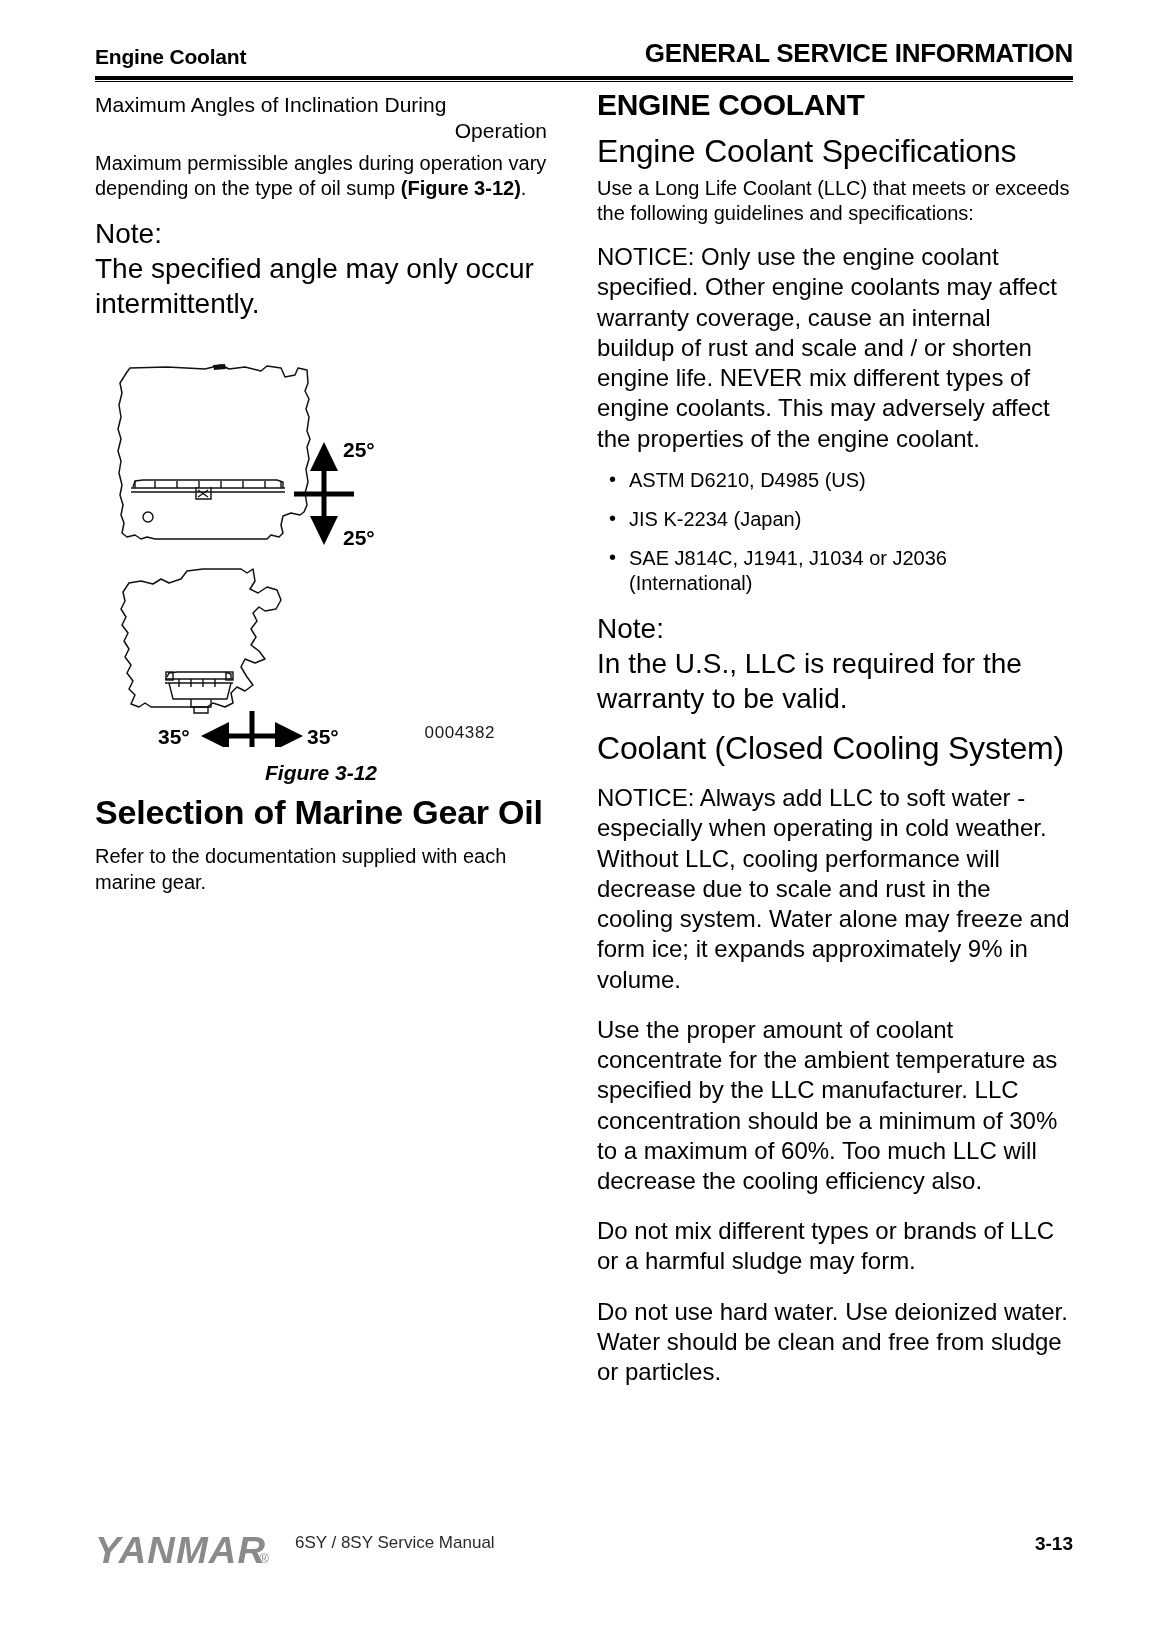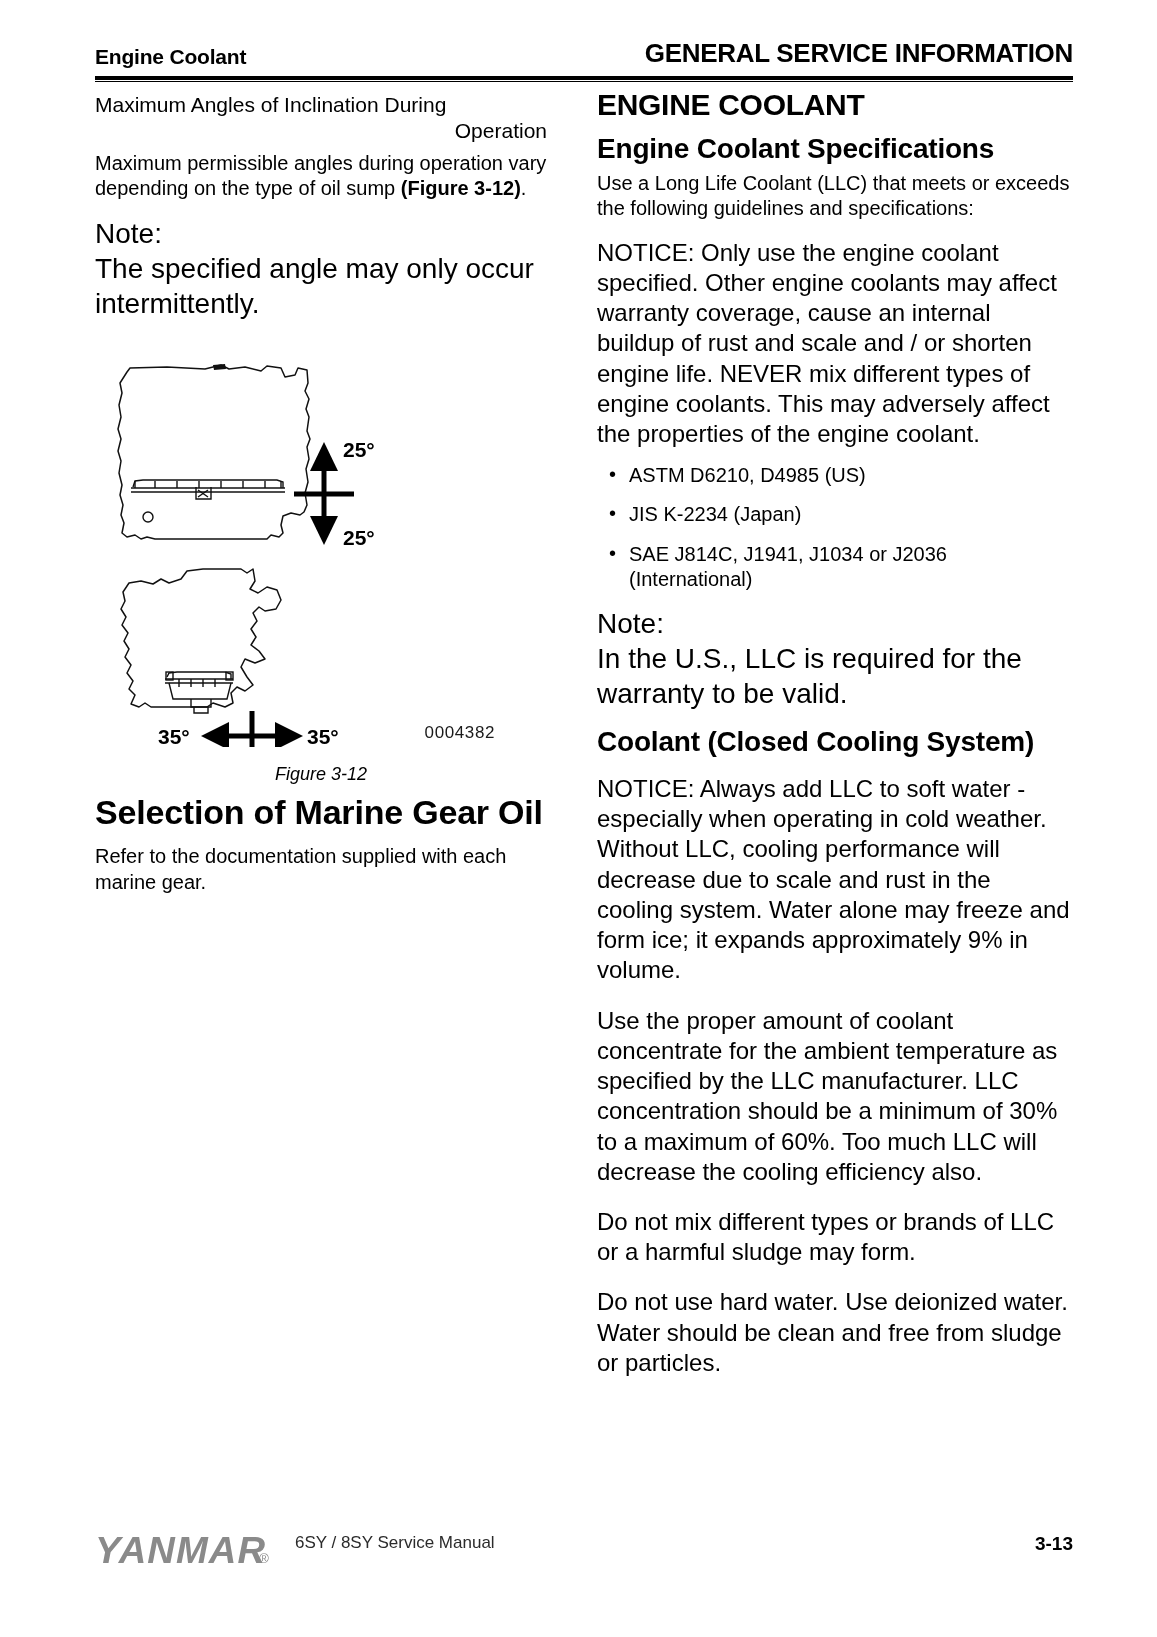--- a/index.html
+++ b/index.html
@@ -75,22 +75,22 @@
   }
 
   h1.section-title {
     font-size: 30px;
     font-weight: bold;
     letter-spacing: -0.3px;
     margin: 0 0 12px 0;
     line-height: 1.1;
   }
   h2.sub-title {
-    font-size: 28px;
-    font-weight: bold;
+    font-size: 32px;
+    font-weight: normal;
     letter-spacing: -0.2px;
     margin: 6px 0 6px 0;
     line-height: 1.15;
   }
   h3.minor-title {
     font-size: 21px;
     font-weight: normal;
     margin: 0 0 8px 0;
     line-height: 1.22;
   }
@@ -162,22 +162,22 @@
     font-size: 17px;
     letter-spacing: 0.6px;
     color: #1a1a1a;
   }
   .fig-caption {
     position: absolute;
     left: 0;
     bottom: 2px;
     width: 452px;
     text-align: center;
-    font-size: 18px;
-    font-weight: normal;
+    font-size: 21px;
+    font-weight: bold;
     font-style: italic;
   }
 
   h2.gear-title {
     font-size: 34px;
     font-weight: bold;
     letter-spacing: -0.2px;
     margin: 6px 0 12px 0;
   }
 

